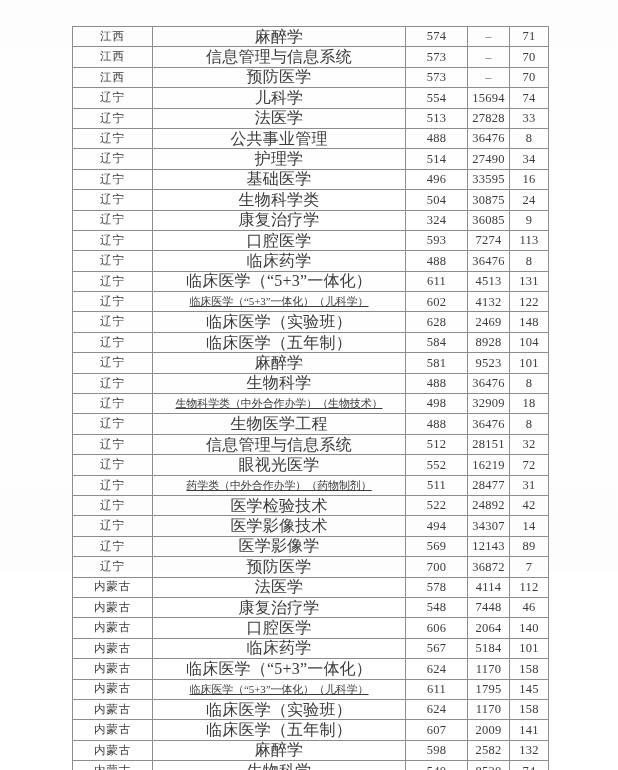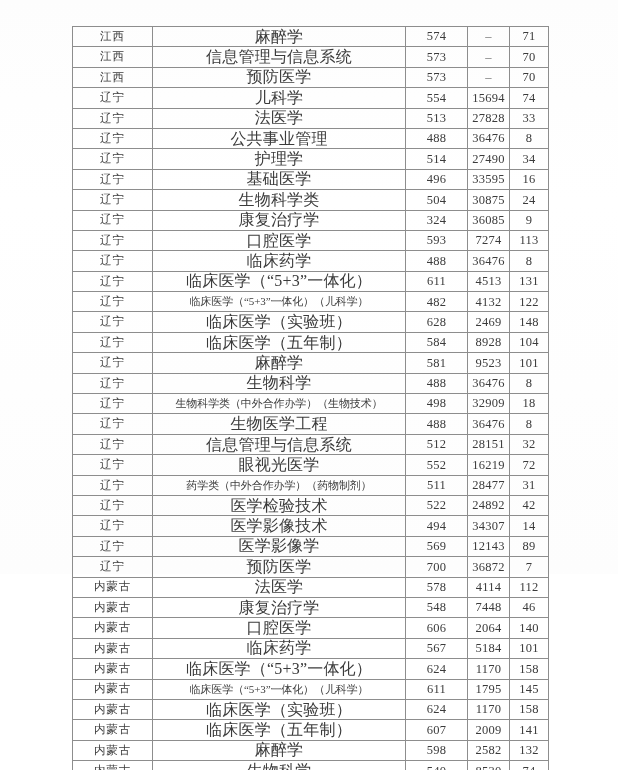--- a/index.html
+++ b/index.html
@@ -66,20 +66,21 @@
     letter-spacing: 0.9px;
   }
   td.cell-program {
     font-size: 16px;
     letter-spacing: 0.2px;
   }
   
   td.cell-program.is-long {
     font-size: 11px;
     letter-spacing: -0.1px;
+    text-decoration: underline;
   }
   td.cell-score,
   td.cell-rank,
   td.cell-diff {
     font-size: 12.5px;
     font-family: "Liberation Serif", "DejaVu Serif", serif;
     letter-spacing: 0.3px;
   }
   td.cell-rank.is-empty {
     color: #6a6a6a;
@@ -193,21 +194,21 @@
           <tr>
             <td class="cell-province">辽宁</td>
             <td class="cell-program">临床医学（“5+3”一体化）</td>
             <td class="cell-score">611</td>
             <td class="cell-rank">4513</td>
             <td class="cell-diff">131</td>
           </tr>
           <tr>
             <td class="cell-province">辽宁</td>
             <td class="cell-program is-long">临床医学（“5+3”一体化）（儿科学）</td>
-            <td class="cell-score">482</td>
+            <td class="cell-score">602</td>
             <td class="cell-rank">4132</td>
             <td class="cell-diff">122</td>
           </tr>
           <tr>
             <td class="cell-province">辽宁</td>
             <td class="cell-program">临床医学（实验班）</td>
             <td class="cell-score">628</td>
             <td class="cell-rank">2469</td>
             <td class="cell-diff">148</td>
           </tr>

